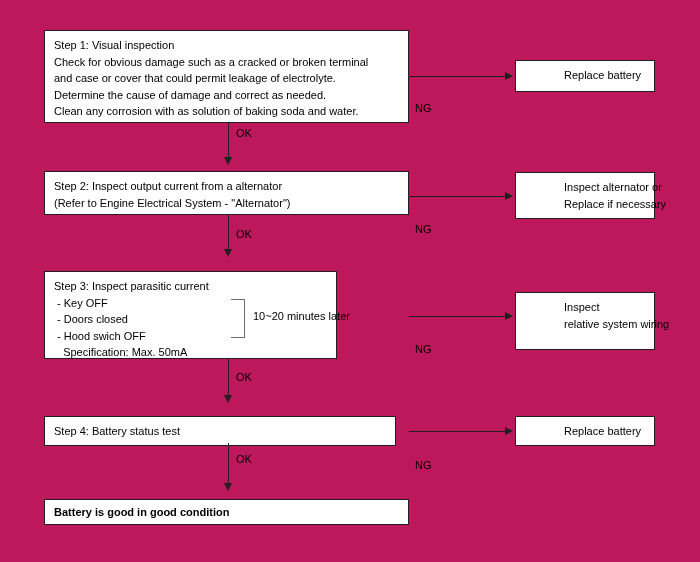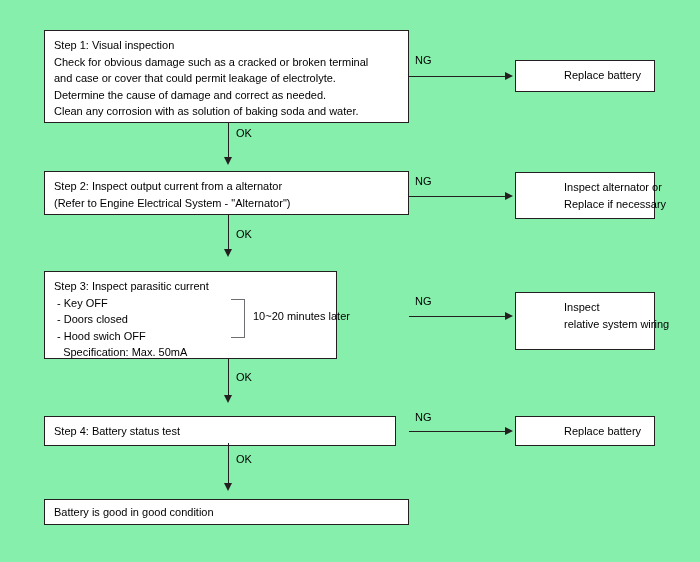--- a/index.html
+++ b/index.html
@@ -4,21 +4,21 @@
 <style>
   html, body {
     margin: 0;
     padding: 0;
     background: #ffffff;
   }
   #page {
     position: relative;
     width: 700px;
     height: 562px;
-    background: #86efac;
+    background: #be185d;
     font-family: "Liberation Sans", sans-serif;
     overflow: hidden;
   }
   .box {
     position: absolute;
     box-sizing: border-box;
     border: 1px solid #231f20;
     background: #ffffff;
   }
   .box-text {
@@ -66,20 +66,21 @@
     height: 0;
     border-top: 4px solid transparent;
     border-bottom: 4px solid transparent;
     border-left: 8px solid #231f20;
   }
   .ng-label {
     position: absolute;
     font-size: 11px;
     color: #000000;
     white-space: pre;
+    margin-top: 48px;
   }
 
   
   .bracket {
     position: absolute;
     box-sizing: border-box;
     border: 1px solid #6d6e71;
     border-left: none;
     background: transparent;
   }
@@ -165,17 +166,17 @@
   <div class="h-arrowhead" style="left:505px; top:427px;"></div>
 
   <div class="box result-box" style="left:515px; top:416px; width:140px; height:30px;">
     <div class="box-text">Replace battery</div>
   </div>
 
   <div class="v-line" style="left:228px; top:443px; width:1px; height:44px;"></div>
   <div class="v-arrowhead" style="left:224px; top:483px;"></div>
   <div class="ok-label" style="left:236px; top:453px;">OK</div>
 
-  <div class="box step-box" style="left:44px; top:499px; width:365px; height:26px;">
+  <div class="box step-box" style="left:44px; top:499px; width:365px; height:26px;font-weight:bold;">
     <div class="box-text" style="top:4px;">Battery is good in good condition</div>
   </div>
 
 </div>
 
 </body></html>

